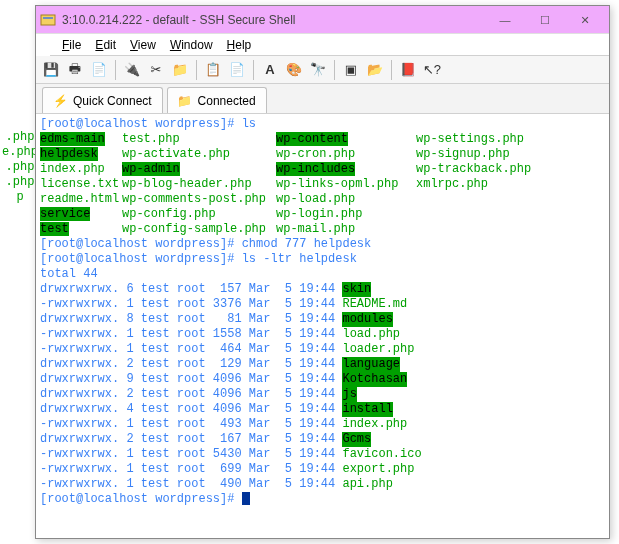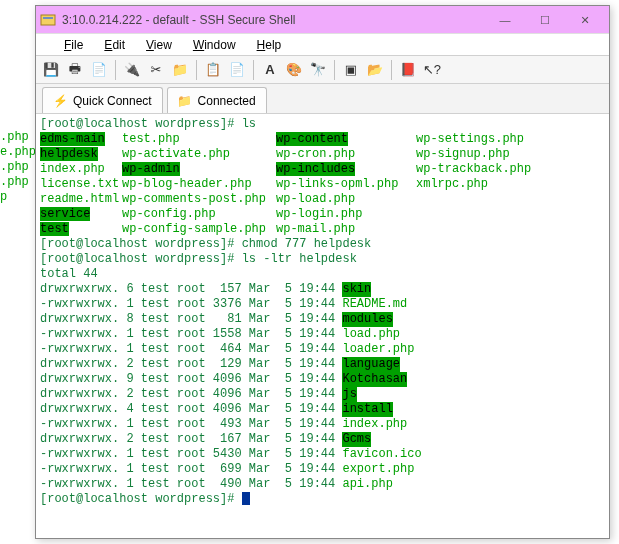--- a/index.html
+++ b/index.html
@@ -21,20 +21,21 @@
     font-family: "Courier New", monospace;
     font-size: 12px;
     padding: 0;
     overflow: hidden;
   }
   .bg-col {
     position: absolute;
     top: 130px;
     width: 40px;
     color: #00a000;
+    text-align: center;
   }
   .bg-col div { line-height: 15px; white-space: nowrap; }
 
   .window {
     position: absolute;
     left: 35px;
     top: 5px;
     width: 575px;
     height: 534px;
     background: #fff;
@@ -58,25 +59,26 @@
   }
   .title-text { flex: 1; font-size: 12px; color: #444; }
   .winbtn {
     width: 40px; height: 24px;
     text-align: center; line-height: 24px;
     color:#555; font-size:11px;
   }
 
   .menubar {
     height: 22px;
-    padding: 0 22px;
-    display: flex;
-    gap: 9px;
+    padding: 0 6px;
+    display: flex;
+    gap: 2px;
     align-items: center;
     border-bottom: 1px solid #d0d0d0;
+    margin-left: 14px;
   }
   .menu-item {
     padding: 2px 6px;
     cursor: default;
   }
   .menu-item .ul { text-decoration: underline; }
 
   .toolbar {
     height: 28px;
     padding: 2px 4px;
@@ -127,21 +129,21 @@
     line-height: 15px;
     padding: 3px 4px;
     overflow: hidden;
     position: relative;
     white-space: pre;
   }
   .row { display:flex; }
   .cell { display:inline-block; }
   .green { color:#00a000; }
   .highlight { background:#00a000; color:#000; }
-  .black { color:#15803d; }
+  .black { color:#3b82f6; }
   .cursor {
     display:inline-block;
     width:8px; height:13px;
     background:#003399;
     vertical-align:-2px;
   }
 
   .statusbar {
     height: 20px;
     border-top:1px solid #c0c0c0;

